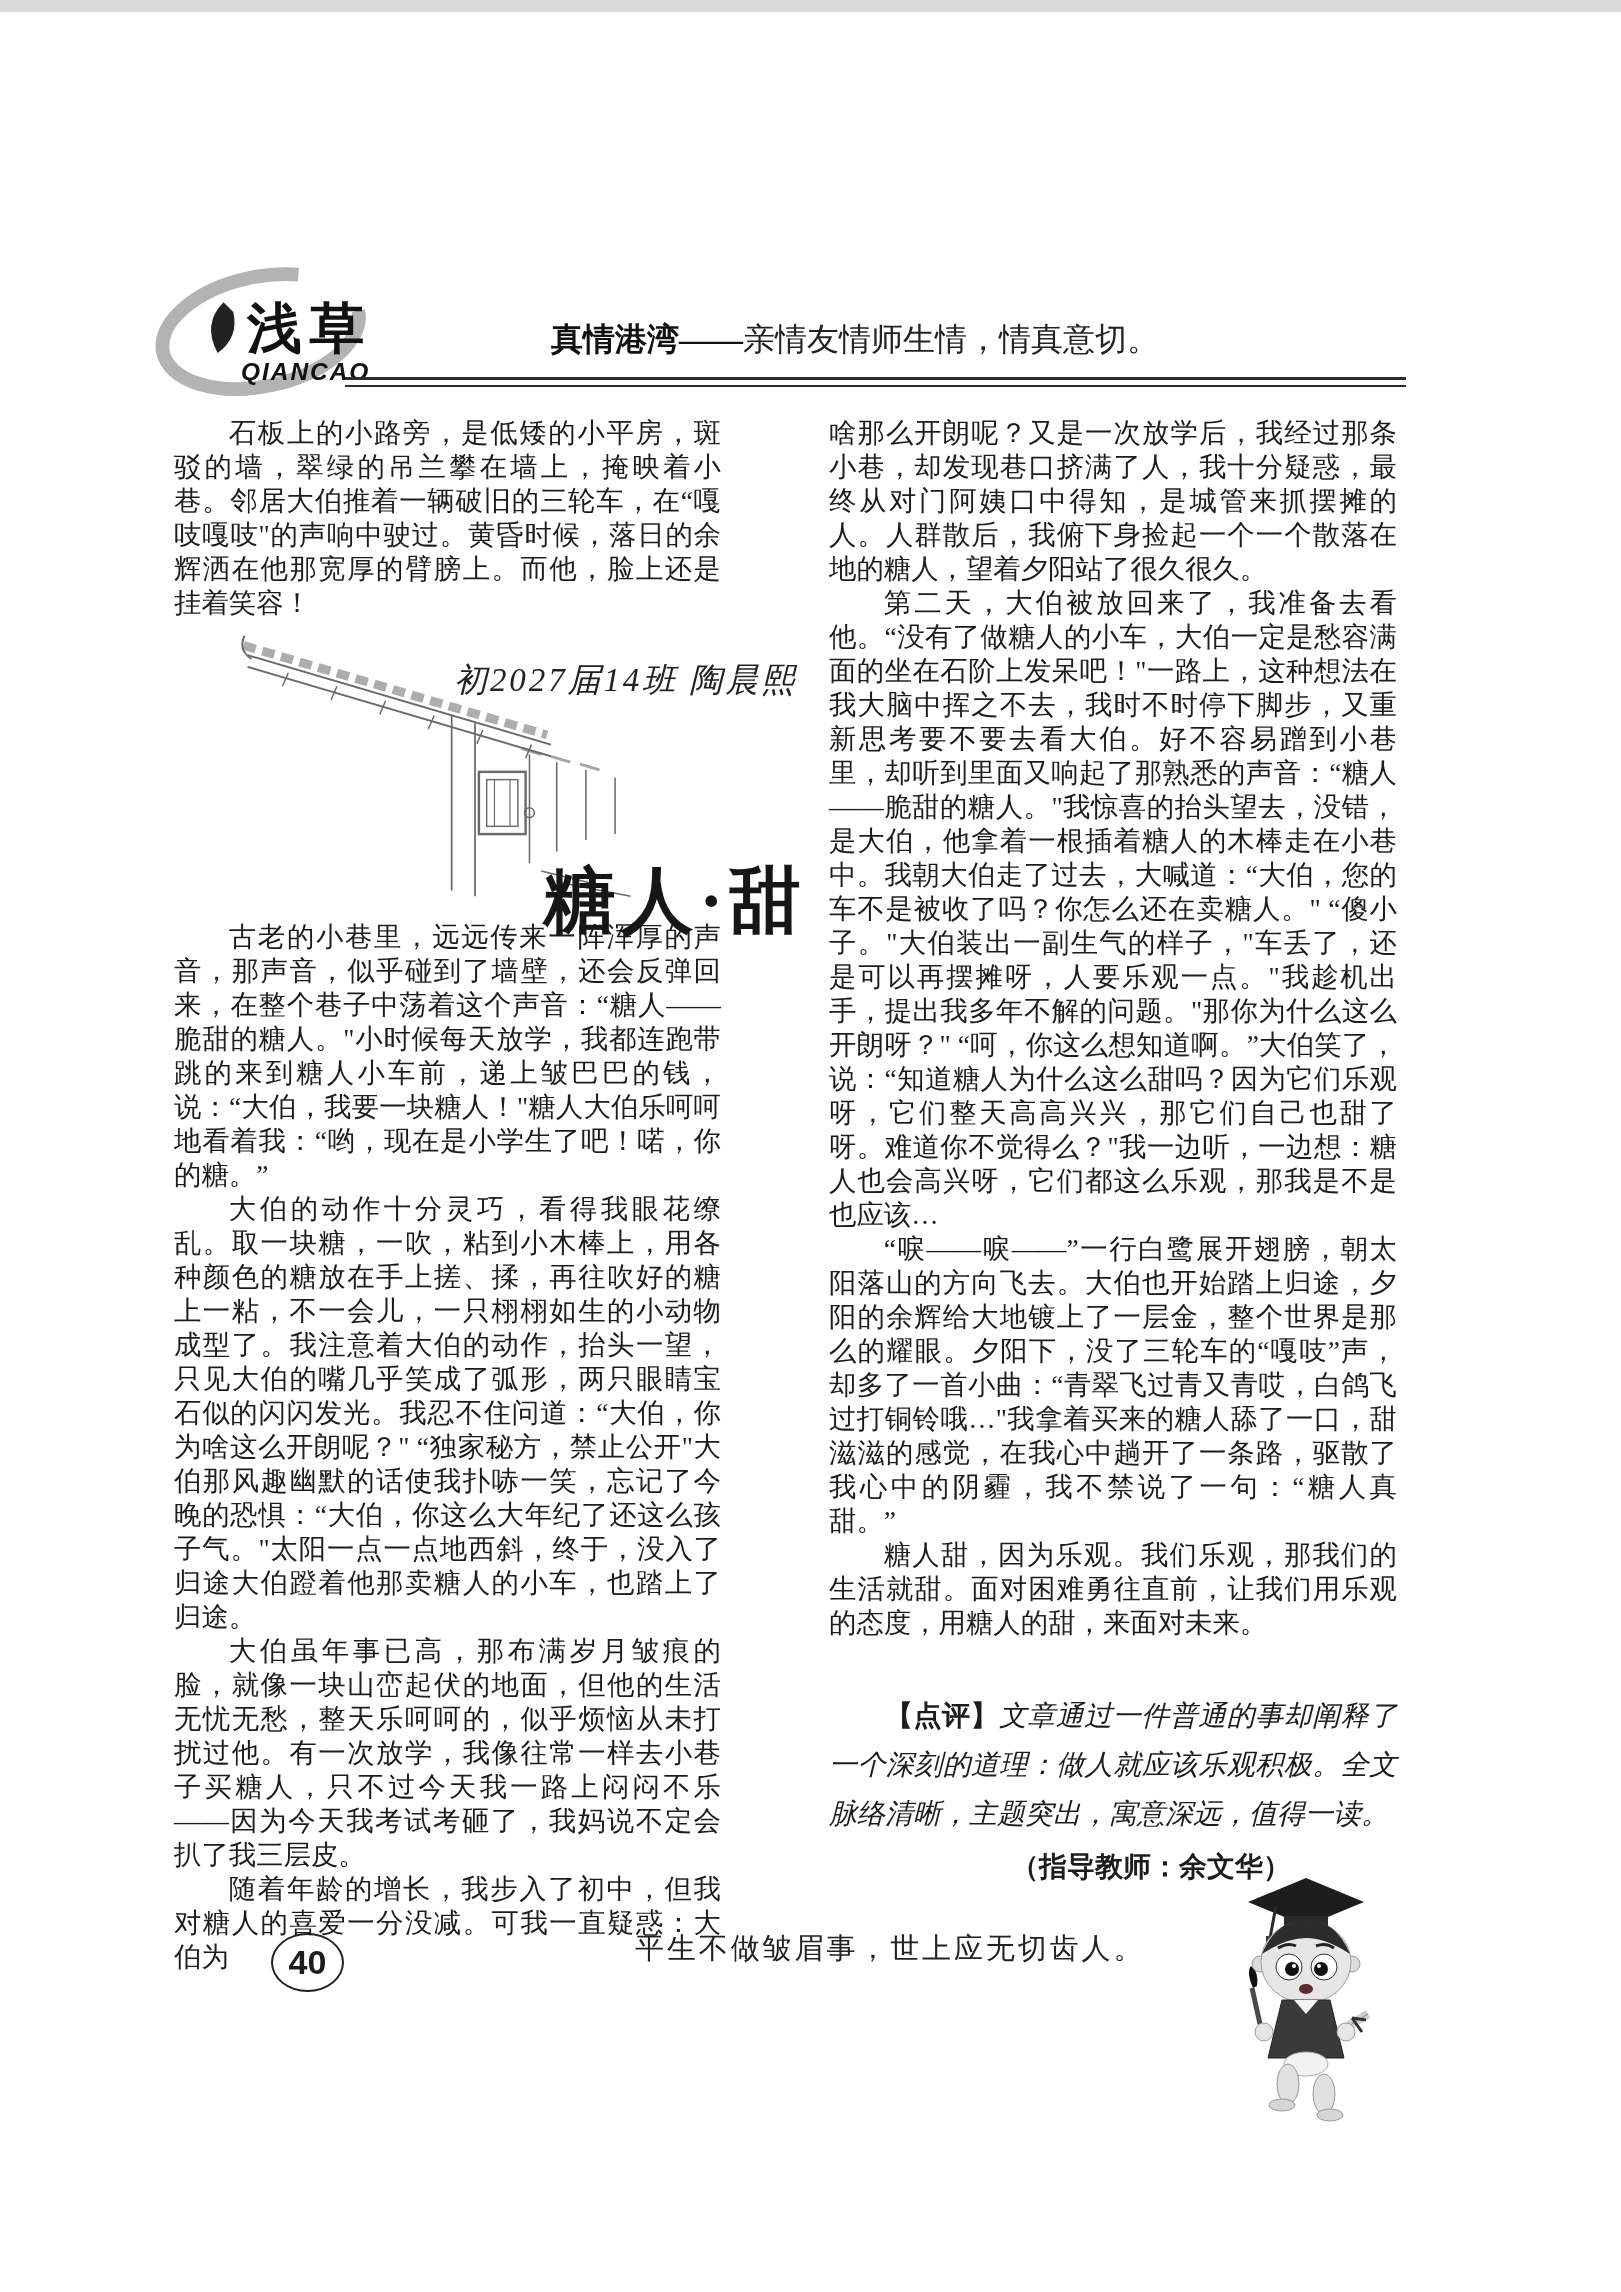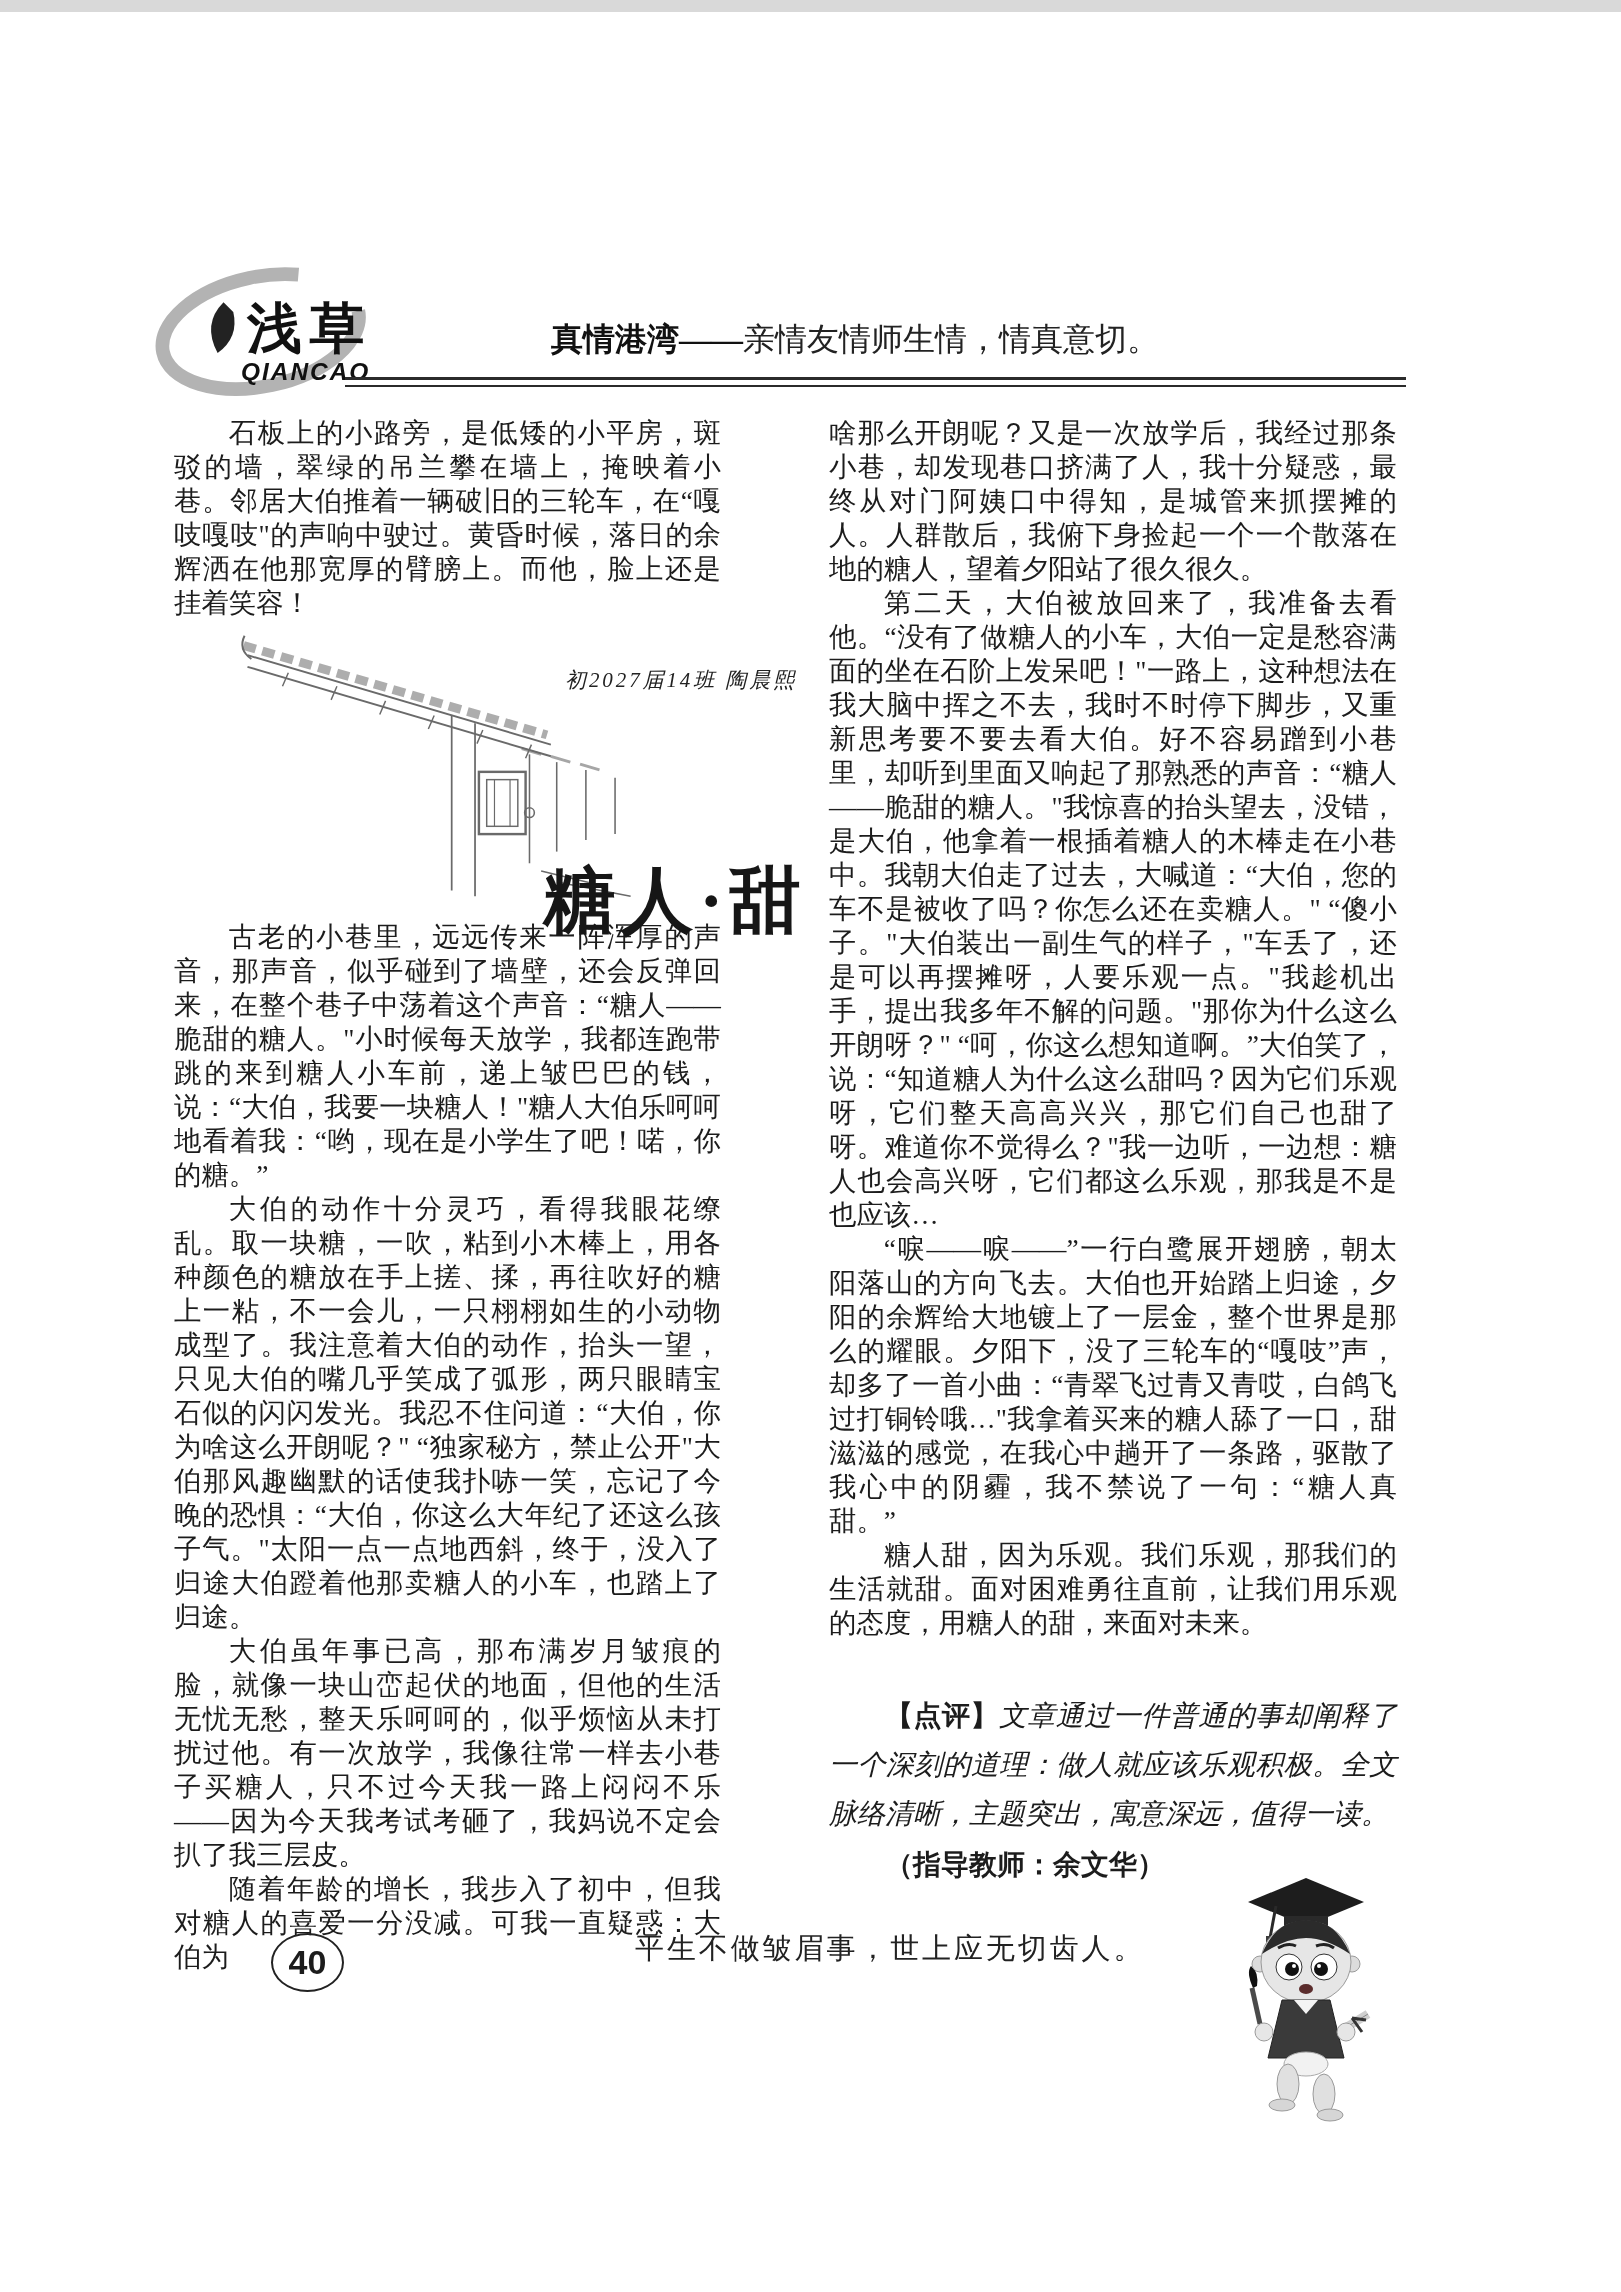--- a/index.html
+++ b/index.html
@@ -25,38 +25,38 @@
   .col{position:absolute;top:404px;font-size:27.4px;line-height:34px;
        text-align:justify;text-justify:inter-character;}
   .col p{margin:0;}
   .col-left{left:174px;width:547px;}
   .col-right{left:829px;width:568px;}
   .indent{text-indent:2em;}
   
   .title-block{position:relative;height:286px;margin:5.9px 0 7.8px 0;}
   .eaves{position:absolute;left:54px;top:0px;width:461px;height:282px;}
   .author-line{
-    position:absolute;right:-76px;top:37px;font-size:21px;letter-spacing:2.9px;
+    position:absolute;right:-76px;top:37px;font-size:33px;letter-spacing:2.9px;
     font-style:italic;color:#222;white-space:nowrap;z-index:2;
   }
   .article-title{
     position:absolute;right:-86px;bottom:-5.9px;font-size:72px;font-weight:bold;
     letter-spacing:5.9px;color:#161616;white-space:nowrap;z-index:2;
     font-family:"Liberation Serif","DejaVu Serif",serif;
   }
   
   .review{
     margin-top:51px;font-size:28px;line-height:49px;font-style:italic;
     text-align:justify;text-justify:inter-character;
   }
   .review .review-label{font-weight:bold;font-style:normal;}
   .teacher-line{
-    margin-top:5.9px;padding-right:106px;font-style:normal;
+    margin-top:5.9px;text-align:right;padding-right:106px;font-style:normal;
     font-weight:bold;font-size:28px;line-height:45px;
-    font-family:Liberation Mono, monospace;
+    font-family:Liberation Sans, sans-serif;
   }
   
   .page-number{
     position:absolute;left:271px;top:1921px;width:69px;height:55px;
     border:2.9px solid #222;border-radius:50%;text-align:center;line-height:55px;
     font-size:34px;font-weight:bold;
     font-family:"Liberation Sans","DejaVu Sans",sans-serif;
   }
   .footer-motto{
     position:absolute;left:635px;top:1917px;font-size:29px;letter-spacing:2.9px;

